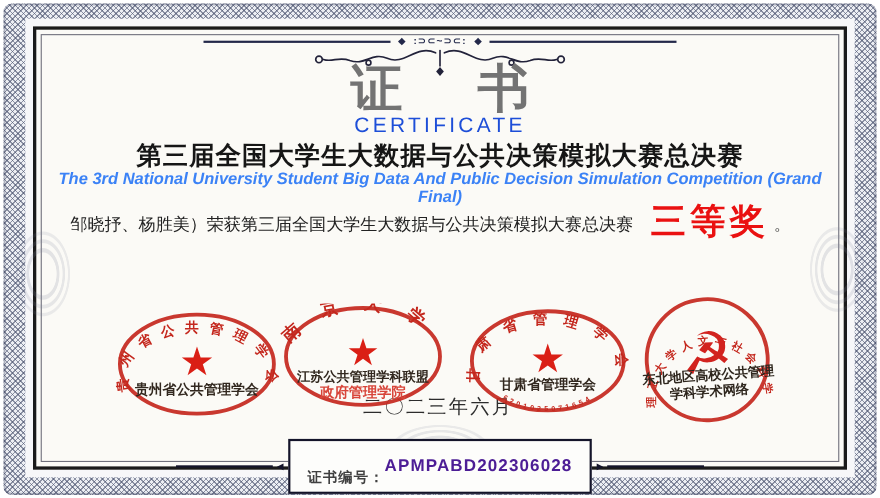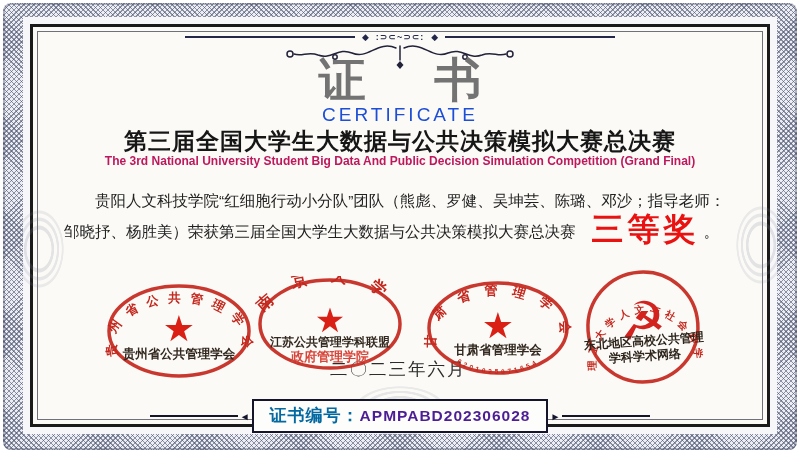--- a/index.html
+++ b/index.html
@@ -26,41 +26,41 @@
   .flourish{position:absolute;top:13px;left:50%;transform:translateX(-50%);}
 
   .title{position:absolute;top:22px;left:0;right:0;text-align:center;
          font-family:"DejaVu Serif","Liberation Serif",serif;
          font-size:47px;font-weight:bold;color:#737373;letter-spacing:26px;text-indent:26px;}
   .subtitle{position:absolute;top:77px;left:0;right:0;text-align:center;
             font-size:19px;color:#1d4ed8;letter-spacing:3px;}
   .heading{position:absolute;top:99px;left:0;right:0;text-align:center;
            font-size:23px;font-weight:bold;color:#161616;letter-spacing:1px;}
   .heading-en{position:absolute;top:127px;left:0;right:0;text-align:center;
-              font-size:12px;font-weight:bold;color:#be185d;}
+              font-size:15px;font-weight:bold;color:#3b82f6;font-style:italic;}
 
   .body-block{position:absolute;top:160px;left:31px;width:690px;color:#222;
               font-size:15.5px;line-height:28px;}
   .indent{text-indent:2em;}
   .award{font-size:32px;font-weight:bold;color:#ea1111;letter-spacing:4px;
          margin:0 4px 0 16px;vertical-align:-3px;}
 
   .seal{position:absolute;}
   .seal svg{display:block;}
   .date{position:absolute;left:297px;top:330px;font-size:17.5px;color:#2c2c2c;
         letter-spacing:2px;z-index:1;}
   .seals{z-index:2;}
 
   .certrow{position:absolute;left:0;right:0;top:372px;display:flex;align-items:center;
            justify-content:center;z-index:3;}
   .certrow .ln{width:88px;height:2px;background:#14142a;}
   .certrow .arr{font-size:10px;color:#14142a;margin:0 2px;}
   .certbox{border:2px solid #14142a;background:#fdfdfb;padding:3px 16px 4px 16px;
            display:flex;align-items:center;white-space:nowrap;}
-  .certbox .lbl{font-size:17px;font-weight:bold;color:#0369a1;letter-spacing:1px;}
+  .certbox .lbl{font-size:13px;font-weight:bold;color:#404040;letter-spacing:1px;margin-top:21px;}
   .certbox .num{font-size:15.5px;font-weight:bold;color:#4c1d95;letter-spacing:1px;}
 
   
   .crest{position:absolute;pointer-events:none;opacity:.55;}
   .ring{background:
      radial-gradient(closest-side, transparent 38%, rgba(124,130,152,.35) 40% 46%, transparent 48% 55%,
                      rgba(124,130,152,.3) 57% 62%, transparent 64% 70%, rgba(124,130,152,.25) 72% 76%, transparent 78%);}
   .crest-left{left:-26px;top:172px;width:64px;height:100px;border-radius:50%;}
   .crest-right{right:-26px;top:168px;width:64px;height:100px;border-radius:50%;}
   .crest-bottom{left:50%;transform:translateX(-50%);top:352px;width:120px;height:64px;border-radius:50%;z-index:0;}
@@ -102,21 +102,20 @@
           <path d="M160 21 l3.5 4 -3.5 4 -3.5 -4 z" fill="#22223a"></path>
         </svg>
       </div>
 
       <div class="title">证 书</div>
       <div class="subtitle">CERTIFICATE</div>
       <div class="heading">第三届全国大学生大数据与公共决策模拟大赛总决赛</div>
       <div class="heading-en">The 3rd National University Student Big Data And Public Decision Simulation Competition (Grand Final)</div>
 
       <div class="body-block">
-        <div class="indent">贵阳人文科技学院“红细胞行动小分队”团队（熊彪、罗健、吴坤芸、陈璐、邓沙；指导老师：</div>
         <div><span>邹晓抒、杨胜美）荣获第三届全国大学生大数据与公共决策模拟大赛总决赛</span><span class="award">三等奖</span><span>。</span></div>
       </div>
 
       <div class="date">二〇二三年六月</div>
 
       <div class="seal seals" style="left:70px;top:255px;">
         <svg width="152" height="98" viewBox="0 0 152 98">
           <ellipse cx="76" cy="49" rx="70" ry="45" fill="none" stroke="#c4271d" stroke-width="3.5" opacity="0.92"></ellipse>
           <path id="arc1" d="M 15 72 A 64 40 0 1 1 137 72" fill="none"></path>
           <text font-size="12.5" font-weight="bold" fill="#c4271d" letter-spacing="9">

